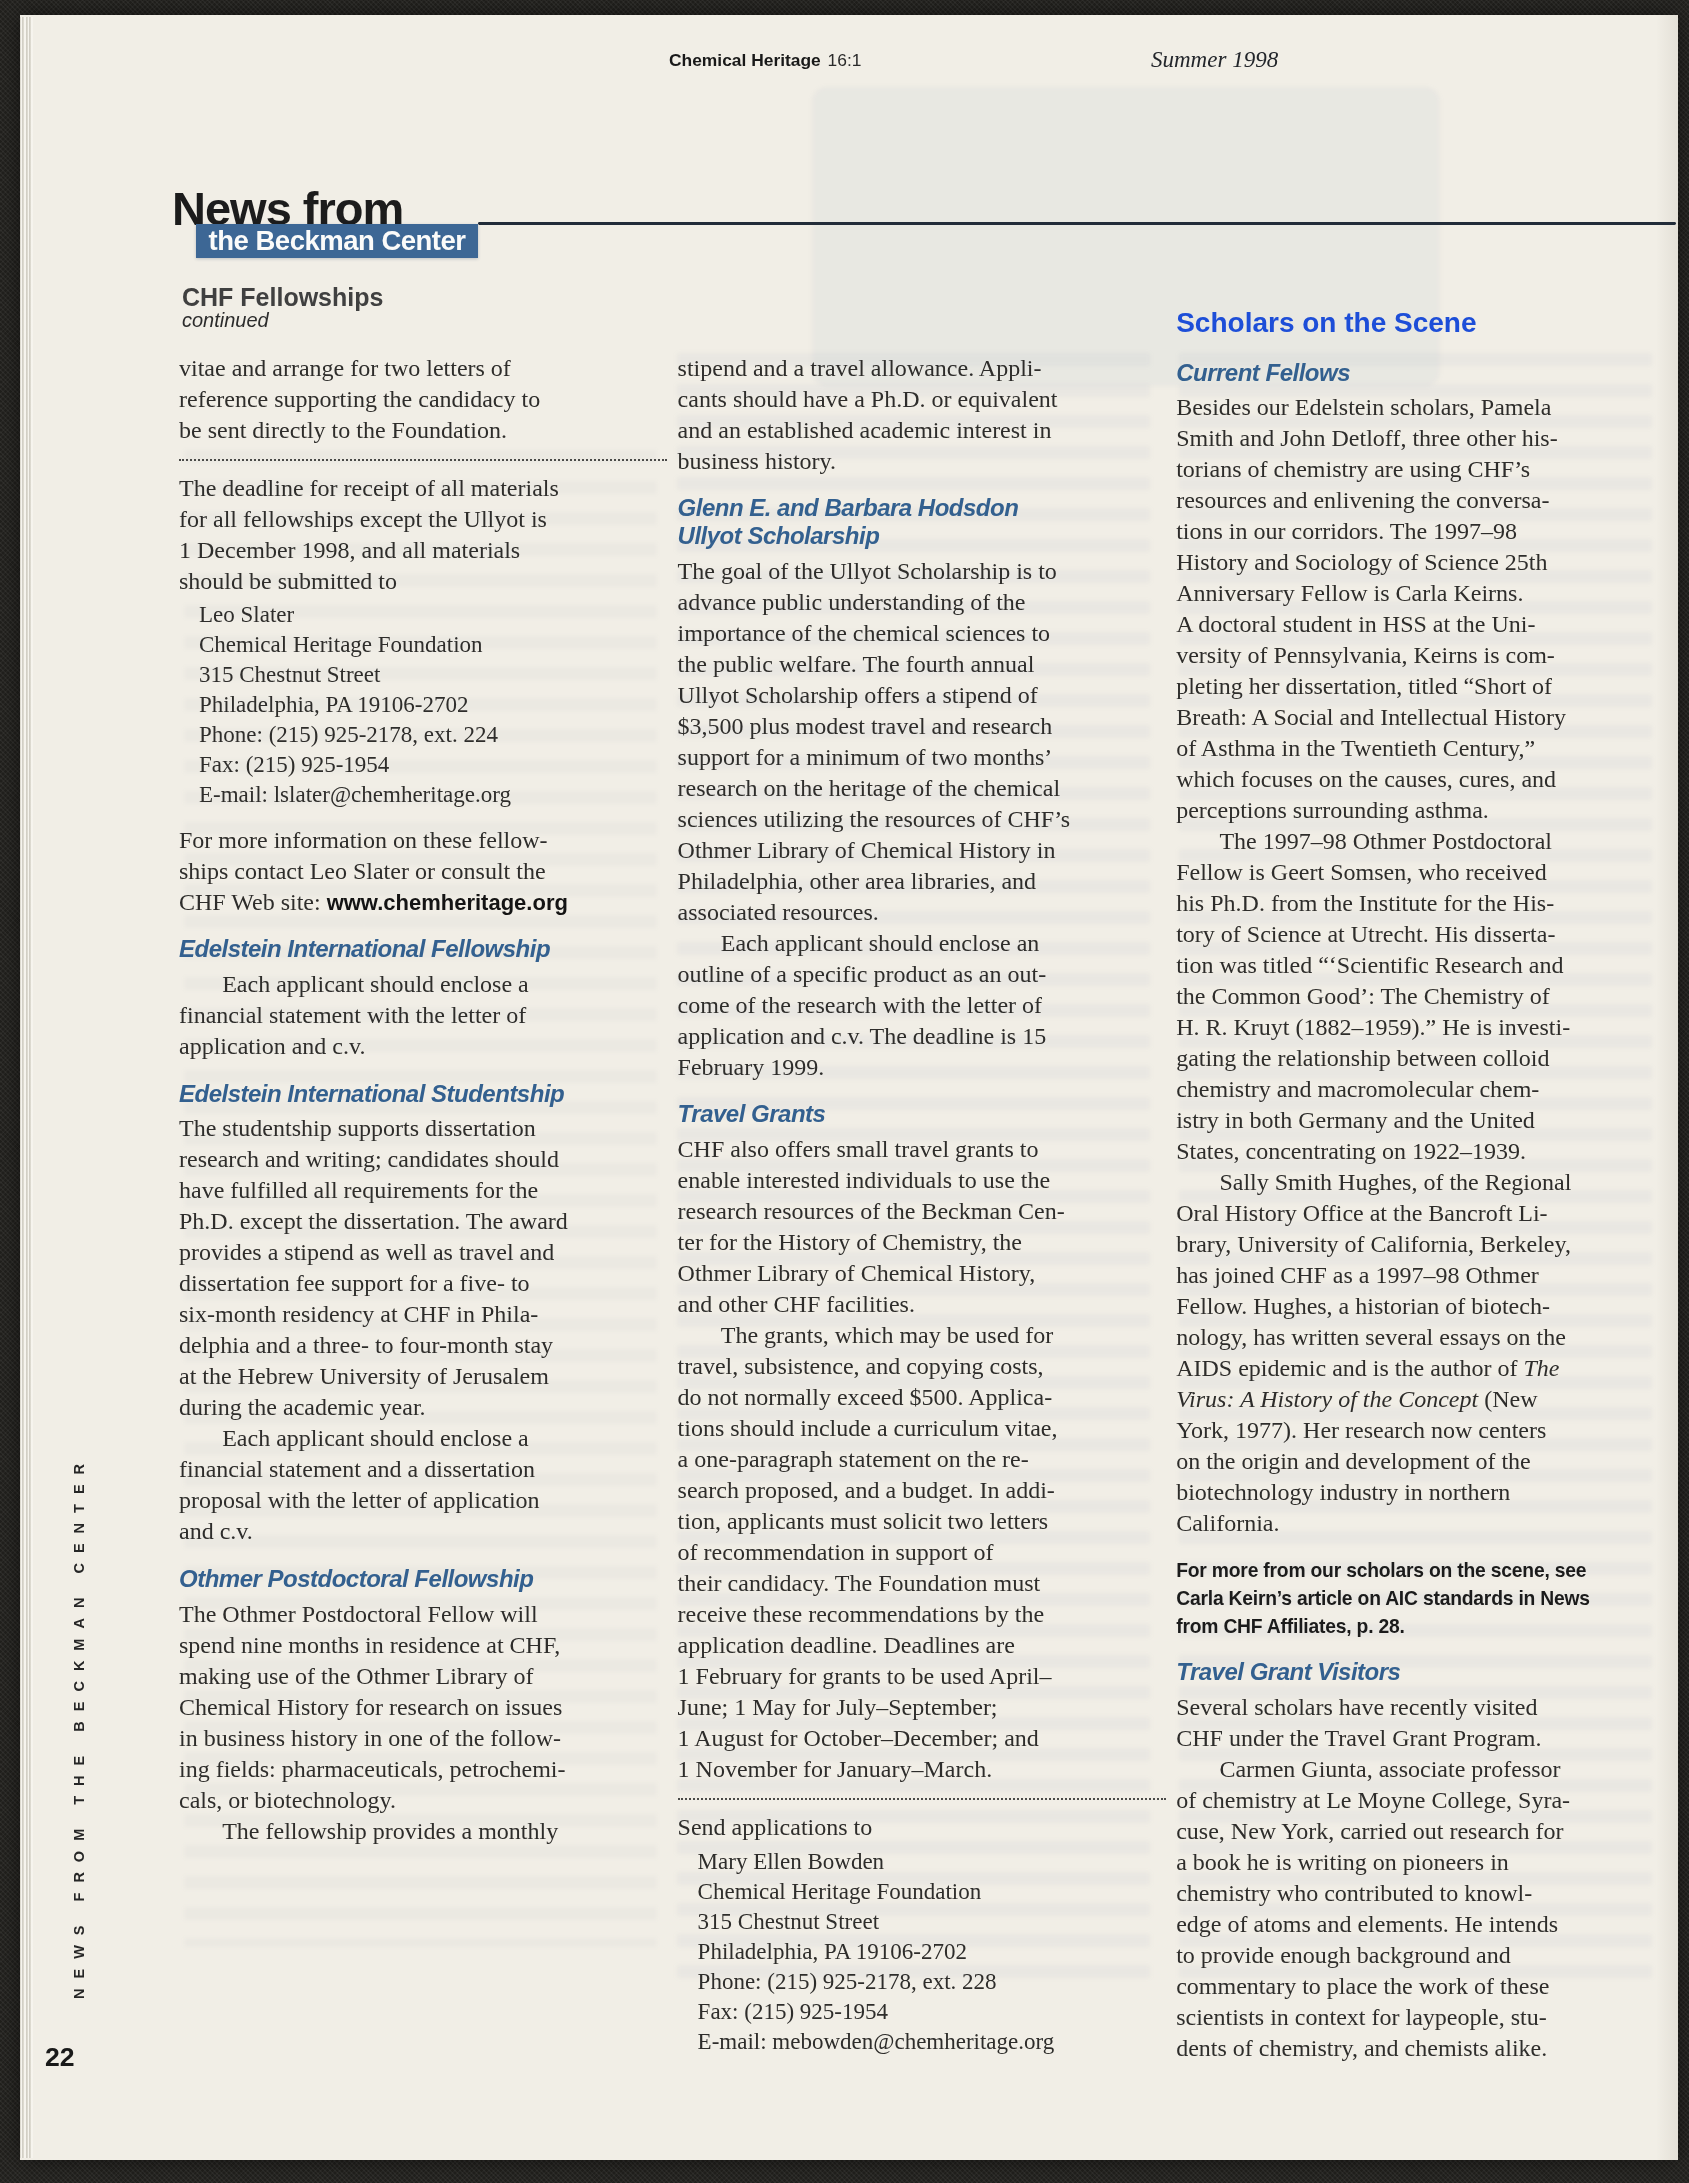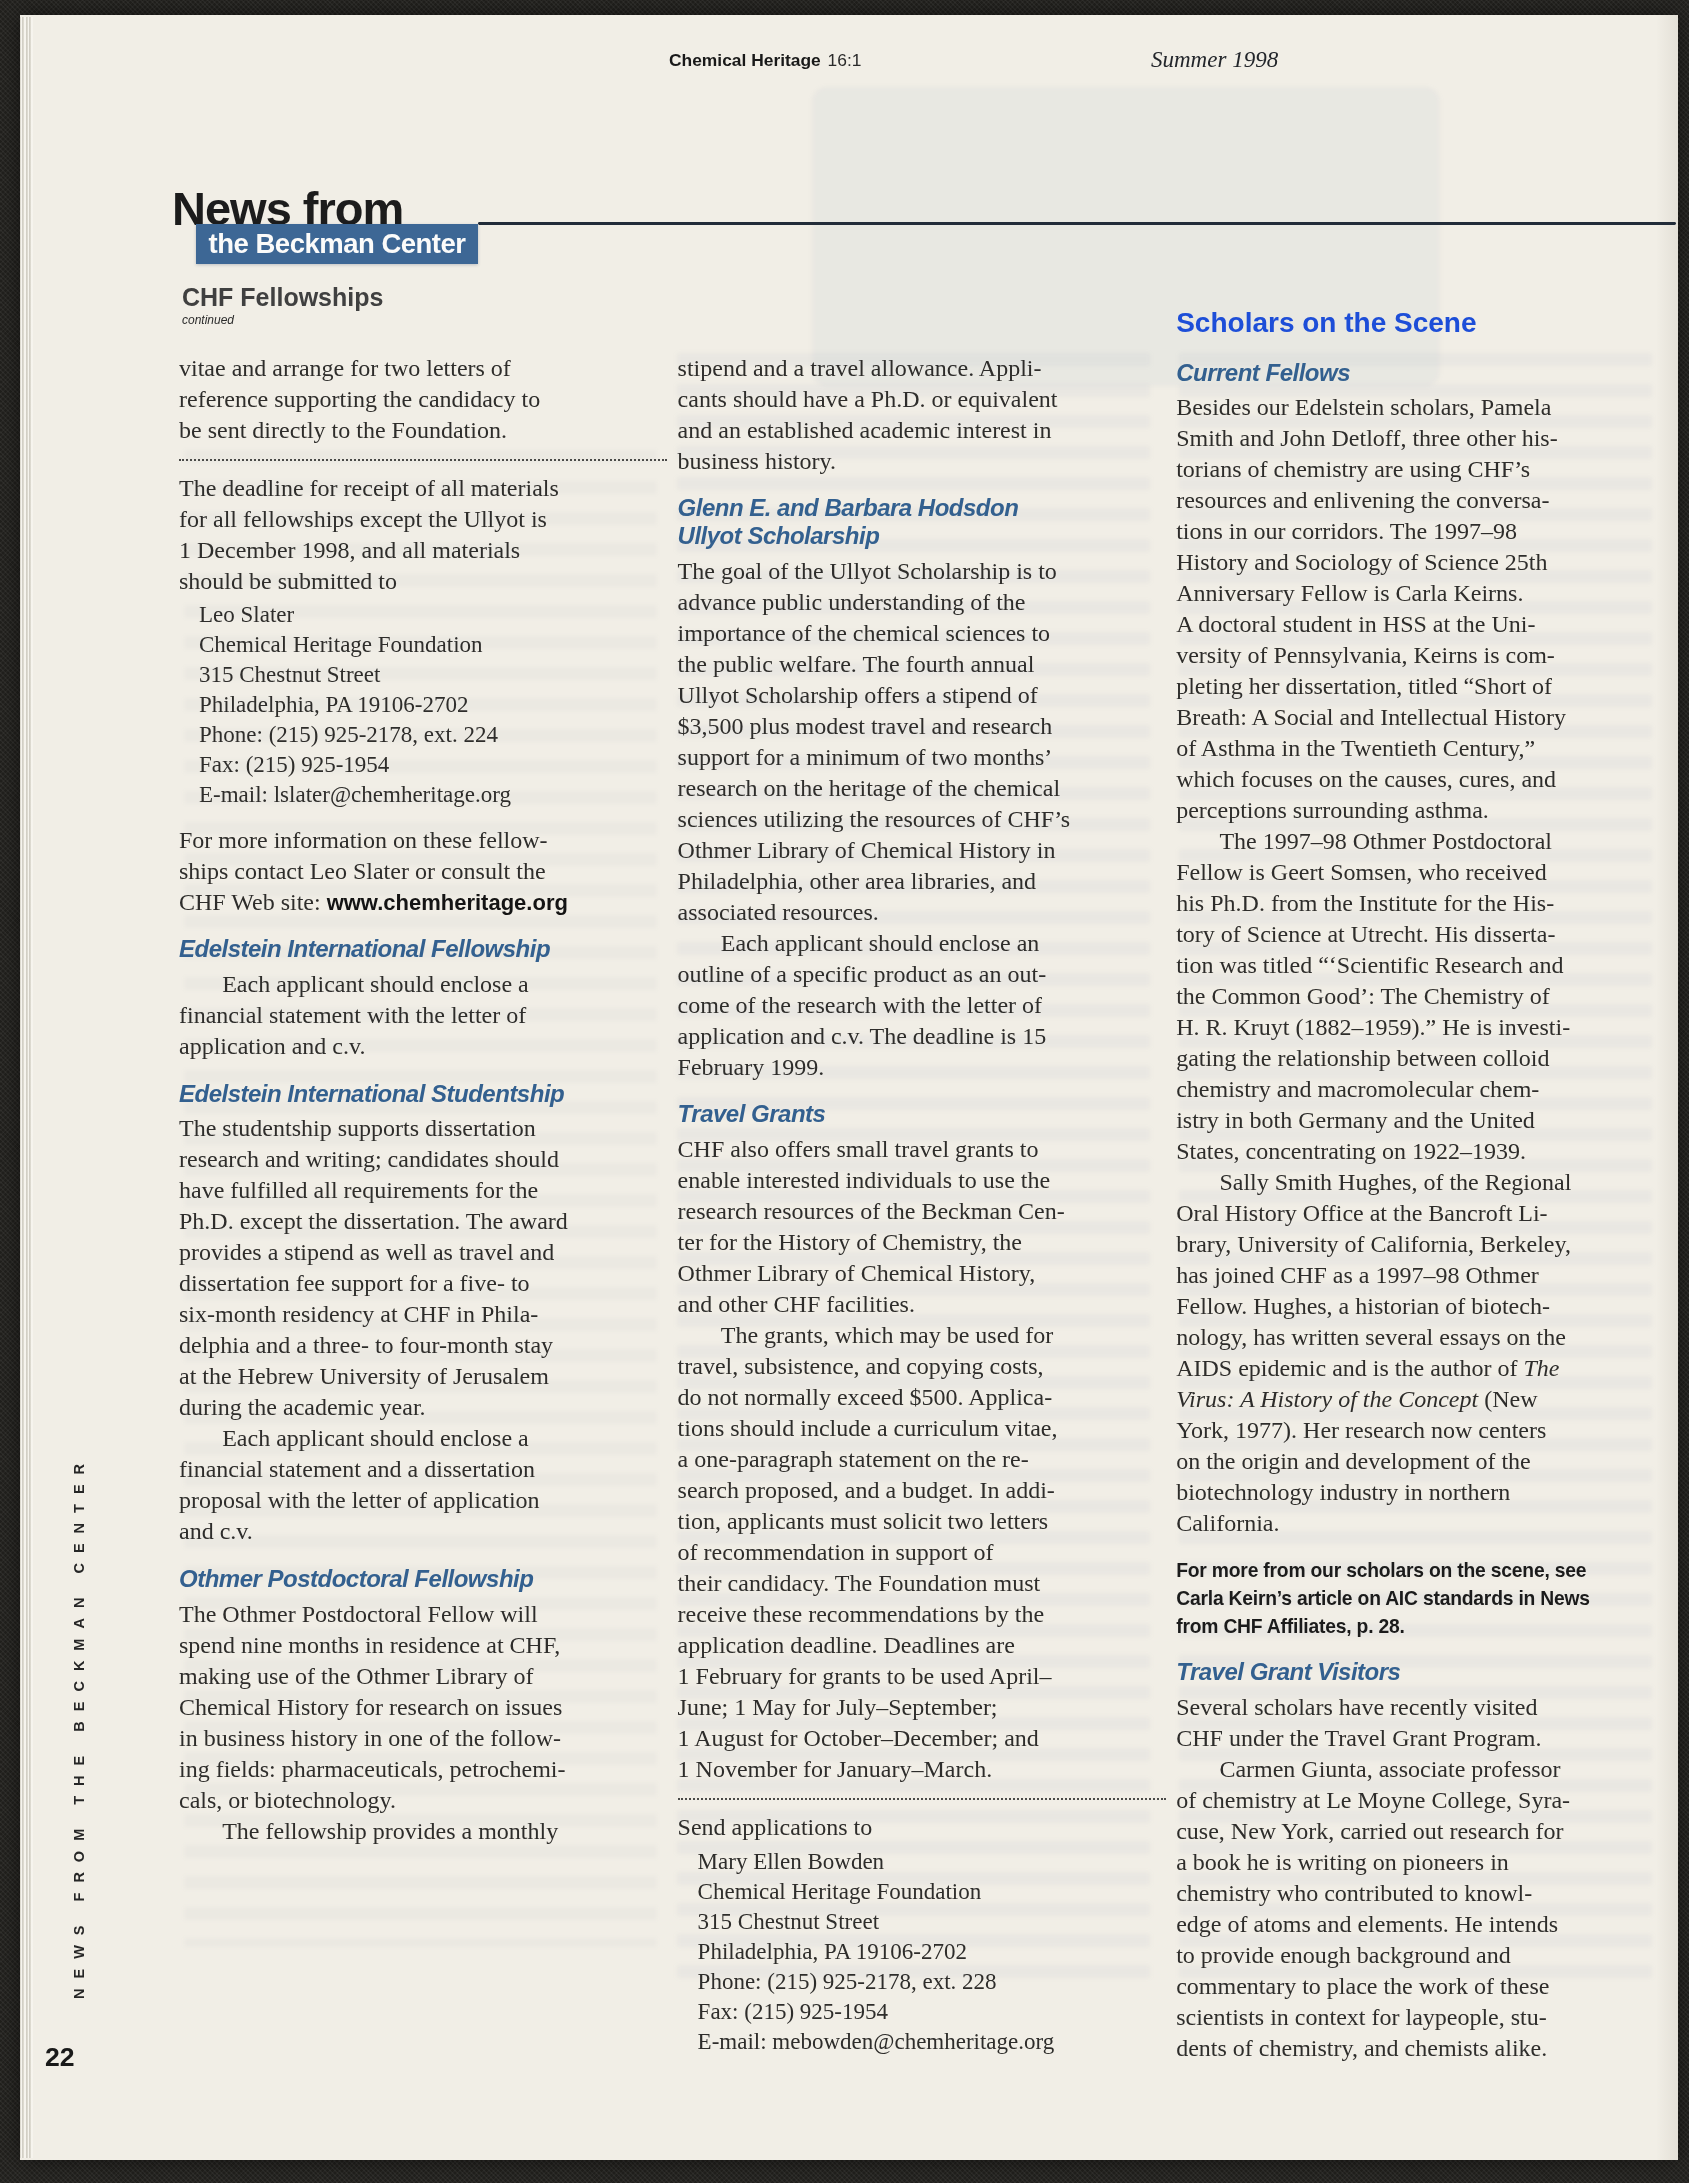--- a/index.html
+++ b/index.html
@@ -52,41 +52,41 @@
     position:absolute;left:1131px;top:32px;
     font-style:italic;font-size:23px;color:#23262b;white-space:nowrap;
   }
 
   .title-block{position:absolute;left:152px;top:170px;}
   .title-line1{
     font-family:"Liberation Sans", sans-serif;font-weight:bold;
     font-size:47px;color:#1c1c1c;letter-spacing:-1px;line-height:48px;
   }
   .title-banner{
-    position:absolute;left:176px;top:209px;height:40px;
+    position:absolute;left:176px;top:209px;height:34px;
     background:#3d6795;display:flex;align-items:center;padding:0 12.6px;
     box-shadow:0 1px 2.9px rgba(40,60,90,0.25);
   }
   .title-line2{
     font-family:"Liberation Sans", sans-serif;font-weight:bold;
     font-size:27.5px;color:#fbfbfa;letter-spacing:-0.5px;white-space:nowrap;
   }
   .header-rule{
     position:absolute;left:458px;top:207px;right:2.9px;height:3.4px;
     background:#222c39;border-radius:1.4px;
   }
 
   .kicker{position:absolute;left:162px;top:270px;}
   .kicker-h{
     font-family:"Liberation Sans", sans-serif;font-weight:bold;
     font-size:25px;color:#404040;line-height:25px;
   }
   .kicker-sub{
     font-family:"Liberation Sans", sans-serif;font-style:italic;
-    font-size:12px;color:#2c2c2c;line-height:21px;
+    font-size:20px;color:#2c2c2c;line-height:21px;
   }
 
   .columns{
     position:absolute;left:159px;top:292px;width:1485px;
     display:flex;gap:10.6px;
   }
   .col{width:488px;flex:0 0 488px;}
   .col.pad-top{padding-top:46px;}
 
   .col p{

